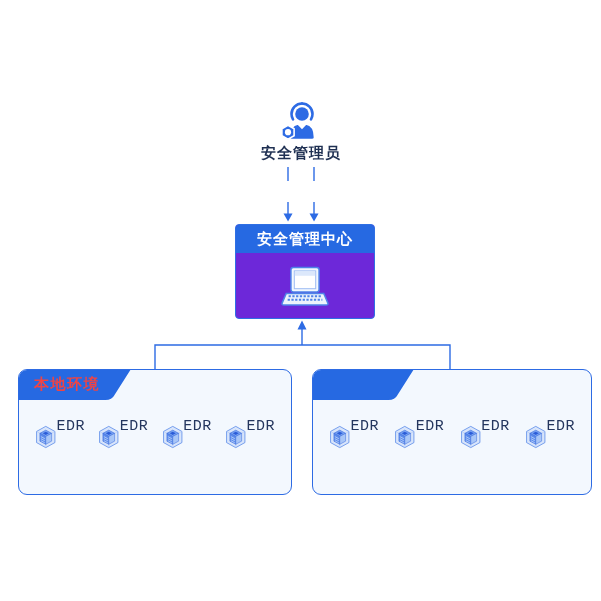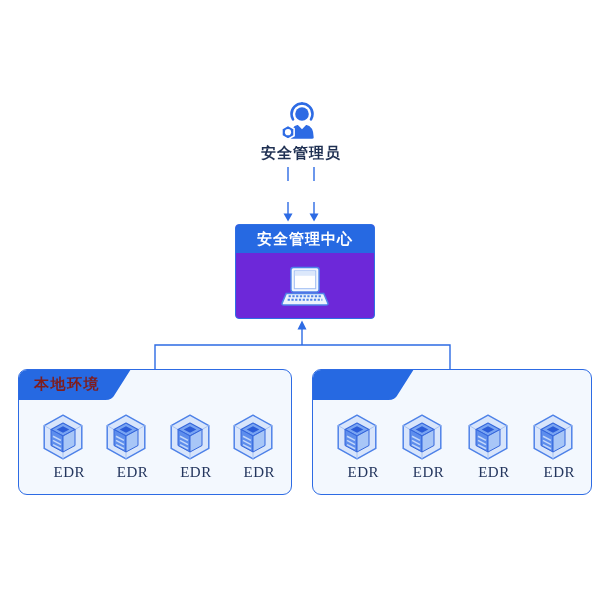--- a/index.html
+++ b/index.html
@@ -1,18 +1,18 @@
 <!DOCTYPE html>
 <html><head>
 <meta charset="utf-8">
 <style>
   html,body{margin:0;padding:0;background:#ffffff;}
   .canvas{
     position:relative;width:601px;height:601px;background:#ffffff;
-    font-family:Liberation Serif, serif;overflow:hidden;
+    font-family:Liberation Mono, monospace;overflow:hidden;
   }
   .connector-layer{position:absolute;left:0;top:0;width:601px;height:601px;pointer-events:none;}
 
   
   .admin-icon{position:absolute;left:279px;top:100px;width:44px;height:43px;}
   .admin-label{
     position:absolute;left:221px;top:144px;width:160px;text-align:center;
     font-size:15px;font-weight:bold;color:#1F3052;letter-spacing:1px;
   }
   .flow-label{
@@ -38,27 +38,27 @@
   .env-box{
     position:absolute;top:369px;height:126px;
     background:#F3F8FE;border:1px solid #2D6BE4;border-radius:9px;
     box-sizing:border-box;overflow:hidden;
   }
   .env-left{left:18px;width:274px;}
   .env-right{left:312px;width:280px;}
   .env-tab{position:absolute;left:-1px;top:-1px;height:31px;}
   .env-tab-title{
     position:absolute;left:15px;top:-1px;height:31px;display:flex;align-items:center;
-    color:#7f1d1d;font-size:15px;font-weight:bold;letter-spacing:1.5px;white-space:nowrap;
+    color:#ef4444;font-size:15px;font-weight:bold;letter-spacing:1.5px;white-space:nowrap;
   }
   .node-row{
     position:absolute;left:0;top:44px;width:100%;box-sizing:border-box;
     display:flex;justify-content:space-between;padding:0 16px;
   }
-  .node{display:flex;flex-direction:column;align-items:flex-end;width:50px;}
+  .node{display:flex;flex-direction:row;align-items:flex-start;width:50px;}
   .cube-icon{width:44px;height:46px;}
   .node-label{margin-top:4px;font-size:15px;color:#24365E;letter-spacing:0.5px;}
 </style>
 </head>
 <body>
 
 <div class="canvas">
 
   <svg class="connector-layer" viewBox="0 0 601 601">
     <g stroke="#2D6BE4" stroke-width="1.4" fill="none">

